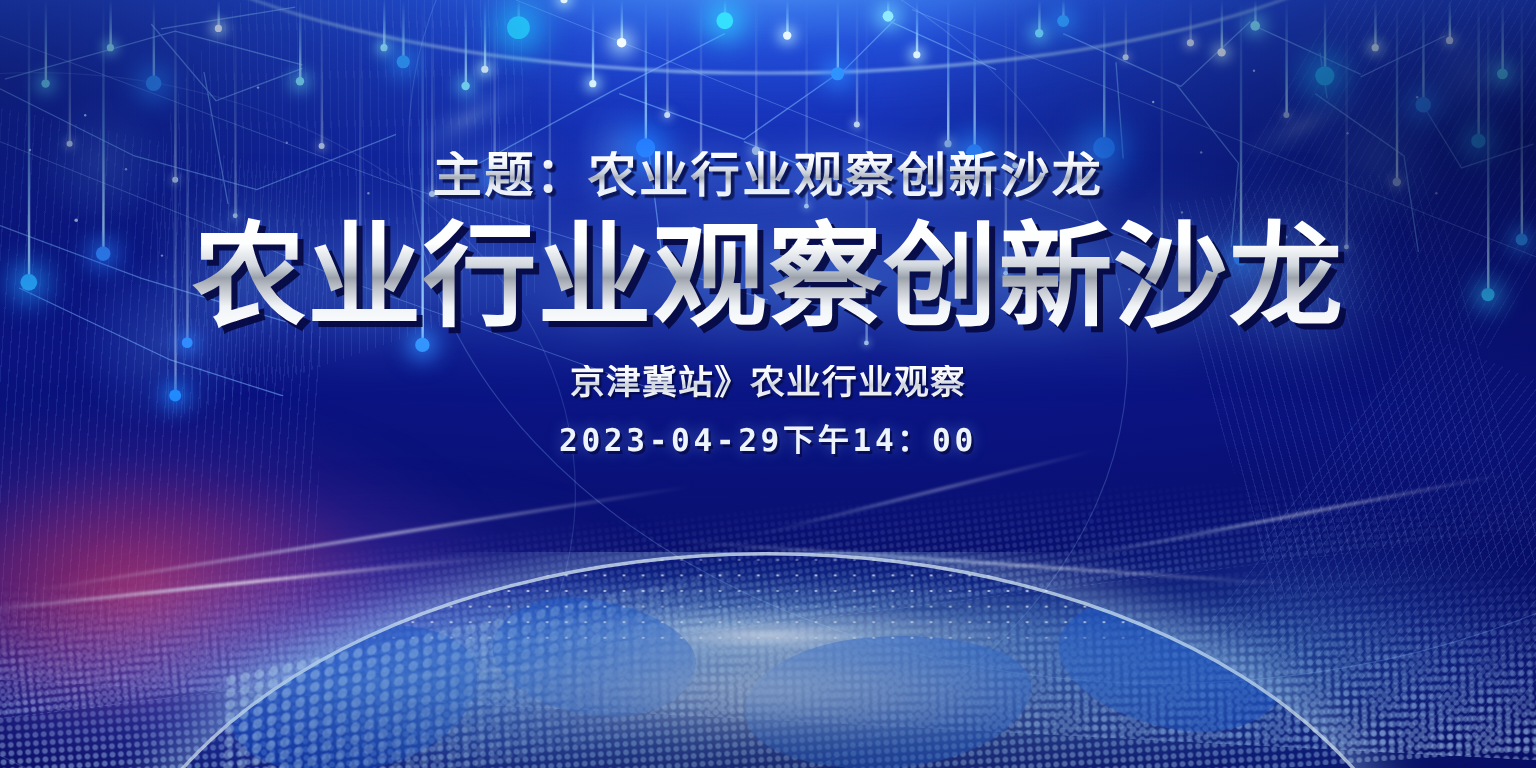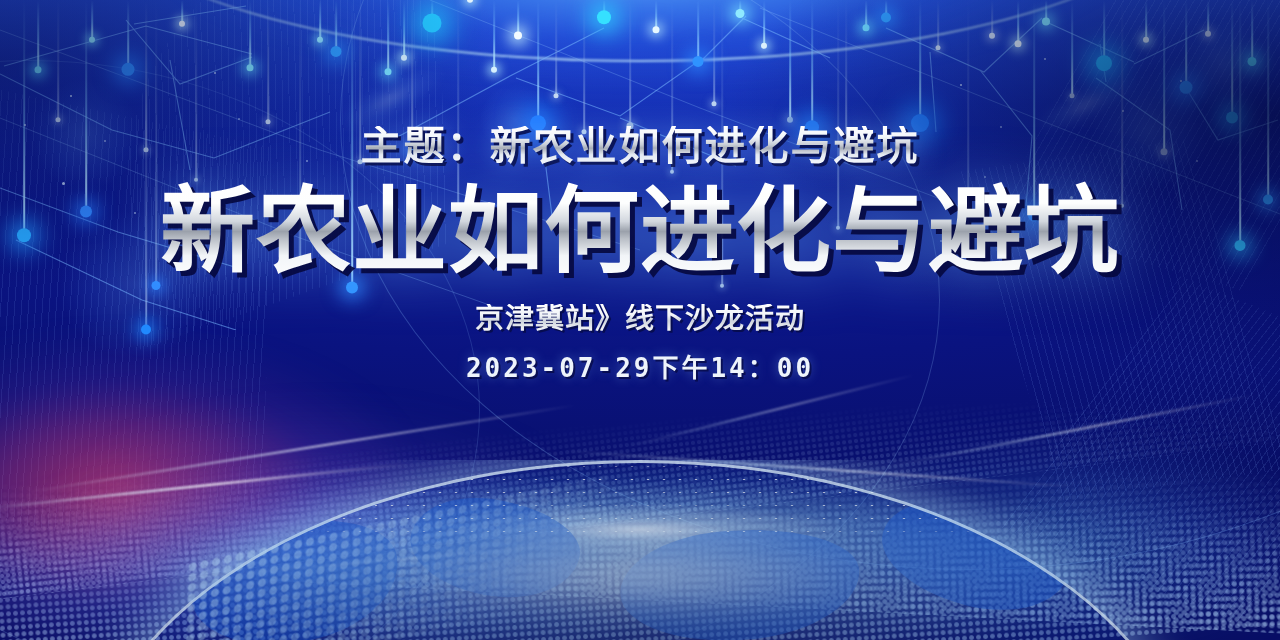--- a/index.html
+++ b/index.html
@@ -633,19 +633,19 @@
       <div class="globe-dots"></div>
     </div>
     <div class="globe-rim"></div>
   </div>
   <div class="globe-halo"></div>
   <div class="hexgrid"></div>
 
   <div class="vig"></div>
 
   <div class="content">
-    <div class="topic">主题：新农业如何进化与避坑</div>
-    <h1 class="main-title">新农业如何进化与避坑</h1>
-    <div class="station">京津冀站》线下沙龙活动</div>
-    <div class="datetime">2023-07-29下午14：00</div>
+    <div class="topic">主题：农业行业观察创新沙龙</div>
+    <h1 class="main-title">农业行业观察创新沙龙</h1>
+    <div class="station">京津冀站》农业行业观察</div>
+    <div class="datetime">2023-04-29下午14：00</div>
   </div>
 
 </div>
 
 </body></html>

